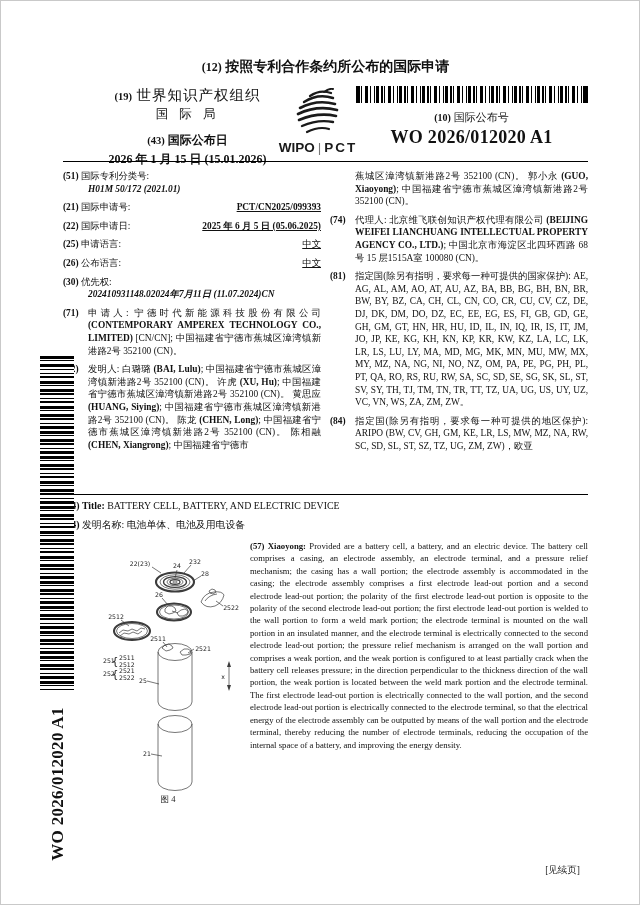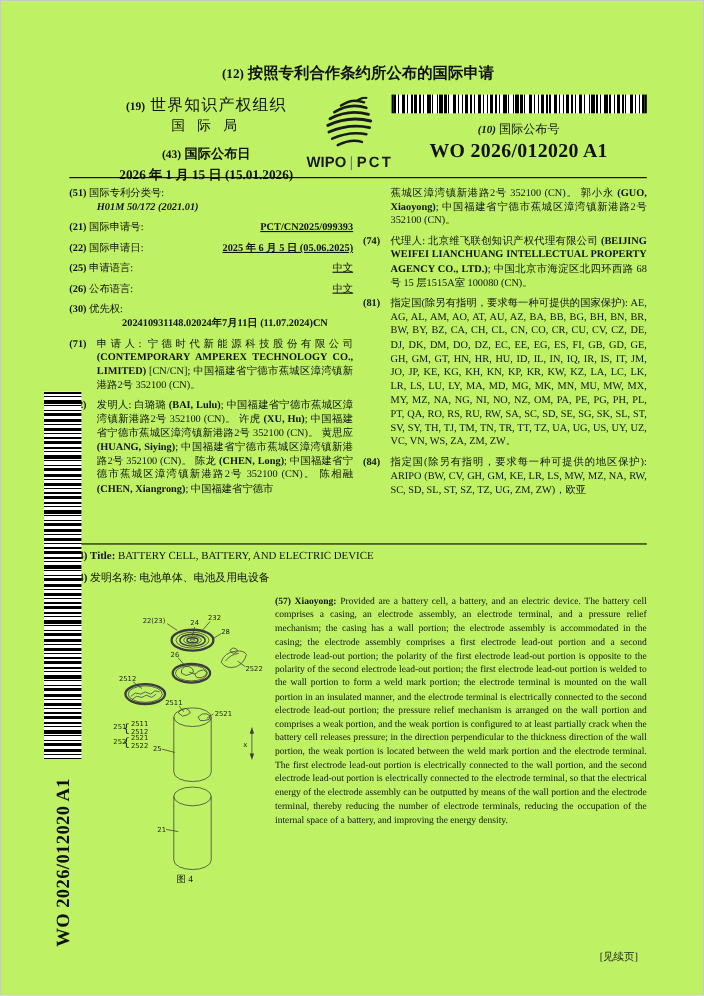--- a/index.html
+++ b/index.html
@@ -1,17 +1,17 @@
 <!DOCTYPE html>
 <html><head>
 <meta charset="utf-8">
 <style>
   html,body { margin:0; padding:0; background:#e9e9e9; }
   .page {
-    position:relative; width:640px; height:905px; background:#bef264;
+    position:relative; width:640px; height:905px; background:#ffffff;
     font-family:"Liberation Serif","DejaVu Serif",serif; color:#111;
     overflow:hidden; box-shadow:inset 0 0 0 1px #c9c9c9;
   }
   .b { font-weight:bold; }
 
   
   .h12 { position:absolute; left:63px; top:58px; width:525px; text-align:center;
          font-size:14px; font-weight:bold; }
   .h12 .num { font-size:12px; }
   .h-left { position:absolute; left:80px; top:86px; width:215px; text-align:center; }
@@ -35,39 +35,39 @@
     border-left:2px solid #000; border-right:2px solid #000;
     background:repeating-linear-gradient(90deg,
       #000 0px, #000 2px, #fff 2px, #fff 3.5px,
       #000 3.5px, #000 4.5px, #fff 4.5px, #fff 7.5px,
       #000 7.5px, #000 10.5px, #fff 10.5px, #fff 12px,
       #000 12px, #000 13px, #fff 13px, #fff 16px,
       #000 16px, #000 17px, #fff 17px, #fff 18.5px,
       #000 18.5px, #000 21.5px, #fff 21.5px, #fff 23px);
   }
   .pubnum-label { font-size:11px; margin-top:7px; }
-  .pubnum-label .num { font-size:10px; font-weight:bold;font-style:italic; }
+  .pubnum-label .num { font-size:10px; font-weight:bold; }
   .pubnum-value { font-size:18px; font-weight:bold; margin-top:2px; letter-spacing:0.3px; }
 
   .rule { position:absolute; left:63px; width:525px; border-top:1.6px solid #000; }
   .rule1 { top:161px; }
   .rule2 { top:494px; }
 
   
   .col { position:absolute; top:170px; width:258px; font-size:9.4px; line-height:12.6px; }
   .col-left  { left:63px; }
   .col-right { left:330px; }
   .field { margin-bottom:6px; }
   .pfield { position:relative; padding-left:25px; text-align:justify; }
   .pfield .num { position:absolute; left:0; top:0; font-weight:bold; }
   .kv { display:flex; justify-content:space-between; }
   .kv .fv { text-align:right; white-space:nowrap;text-decoration:underline; }
   .num { font-weight:bold; }
   .classif { padding-left:25px; font-weight:bold; font-style:italic; }
-  .prio-row { display:flex; justify-content:center; padding-left:25px; font-weight:bold; }
+  .prio-row { display:flex; justify-content:flex-start; padding-left:25px; font-weight:bold;font-style:italic; }
 
   
   .title-en { position:absolute; left:63px; top:500px; width:525px; font-size:9.9px; }
   .title-zh { position:absolute; left:63px; top:518px; width:525px; font-size:9.9px; }
   .abstract { position:absolute; left:250px; top:540px; width:338px;
               font-size:8.7px; line-height:12.4px; text-align:justify; }
 
   
   .figure { position:absolute; left:88px; top:552px; }
   .figure path, .figure ellipse, .figure line, .figure polyline

